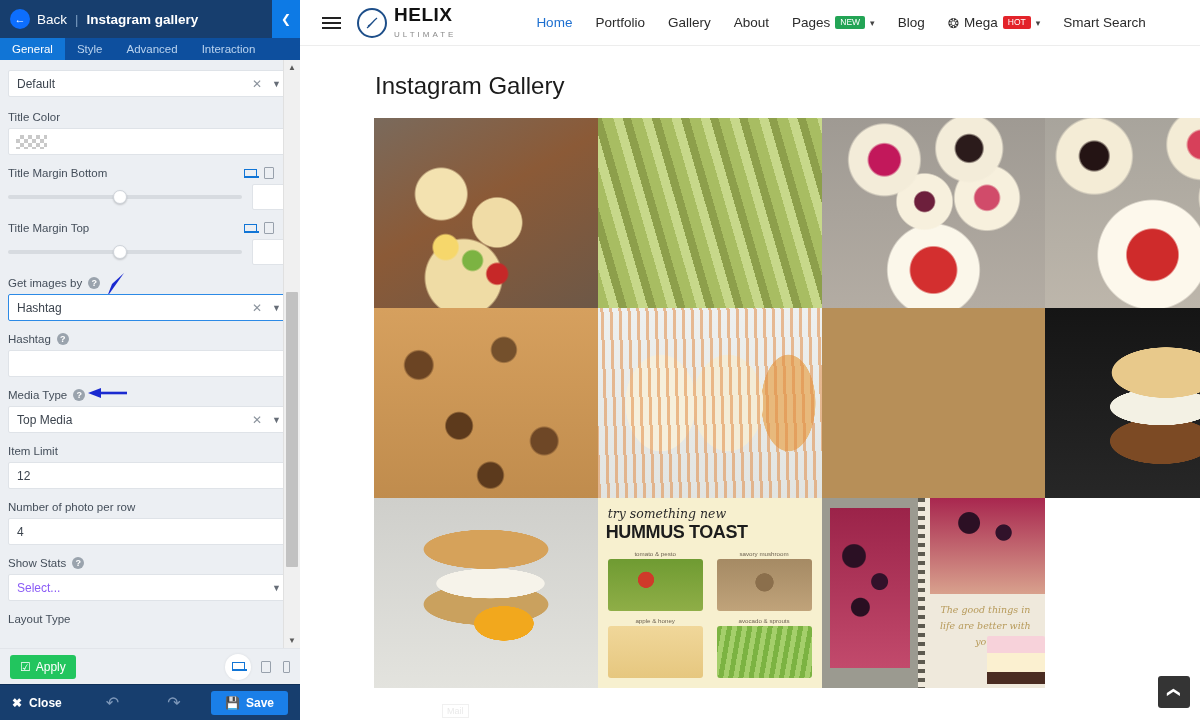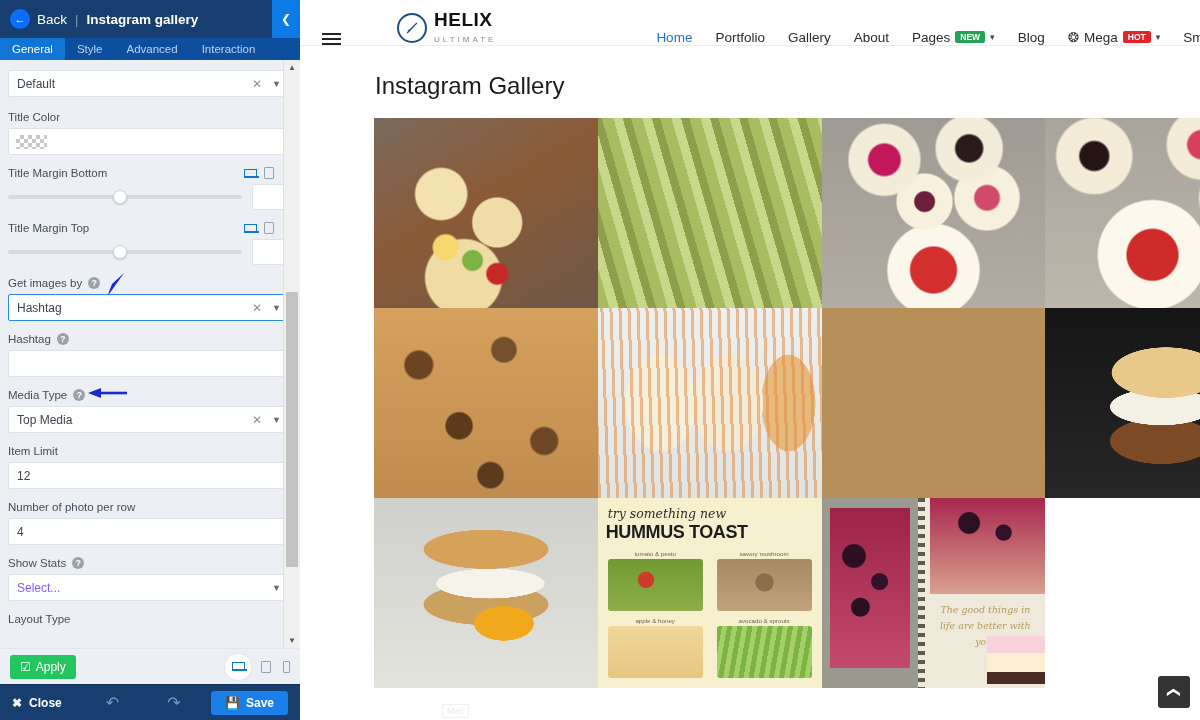--- a/index.html
+++ b/index.html
@@ -170,40 +170,39 @@
   .undo-btn, .redo-btn { color: #7d97b9; font-size: 16px; }
   .save-btn {
     margin-left: auto; background: #1a7fe8; color: #fff;
     font-size: 12px; border-radius: 3px; padding: 5px 14px;
     display: inline-flex; align-items: center; gap: 6px; font-weight: bold;
   }
 
   
   .preview { flex: 1 1 auto; height: 720px; background: #fff; position: relative; overflow: hidden; }
   .site-nav {
-    height: 46px; display: flex; align-items: flex-end;
+    height: 46px; display: flex; align-items: center;
     padding: 0 20px 0 22px; border-bottom: 1px solid #ededed;
     background: #fff;
-    gap: 40px;
   }
   .burger { display: flex; flex-direction: column; gap: 3px; margin-right: 16px; }
   .burger span { display: block; width: 19px; height: 2px; background: #222; }
   .logo-wrap { display: flex; align-items: center; gap: 7px; }
   .logo-circle {
     width: 30px; height: 30px; border-radius: 50%;
     border: 2px solid #1d4e89; display: flex; align-items: center; justify-content: center;
   }
   .logo-txt { line-height: 1; }
   .logo-main { font-size: 19px; font-weight: bold; letter-spacing: .5px; color: #111; }
   .logo-sub { font-size: 8px; letter-spacing: 3px; color: #8a8a8a; }
-  .nav-items { display: flex; align-items: center; gap: 23px; margin-left: 120px; }
+  .nav-items { display: flex; align-items: center; gap: 23px; margin-left: 80px; }
   .nav-item { font-size: 13.5px; color: #2b2b2b; display: flex; align-items: center; gap: 5px; white-space: nowrap; }
   .nav-item.active { color: #1d6fd0; }
   .badge {
-    font-size: 8.5px; font-weight: bold; color: #fff;
+    font-size: 8.5px; font-weight: normal; color: #fff;
     border-radius: 2px; padding: 2px 5px; line-height: 1;
   }
   .badge.new { background: #23a455; }
   .badge.hot { background: #e3232a; }
   .caret-dn { font-size: 9px; color: #444; }
 
   .page-title {
     font-size: 24px; color: #1b1b1b; font-weight: normal;
     margin: 26px 0 16px 75px;
   }

